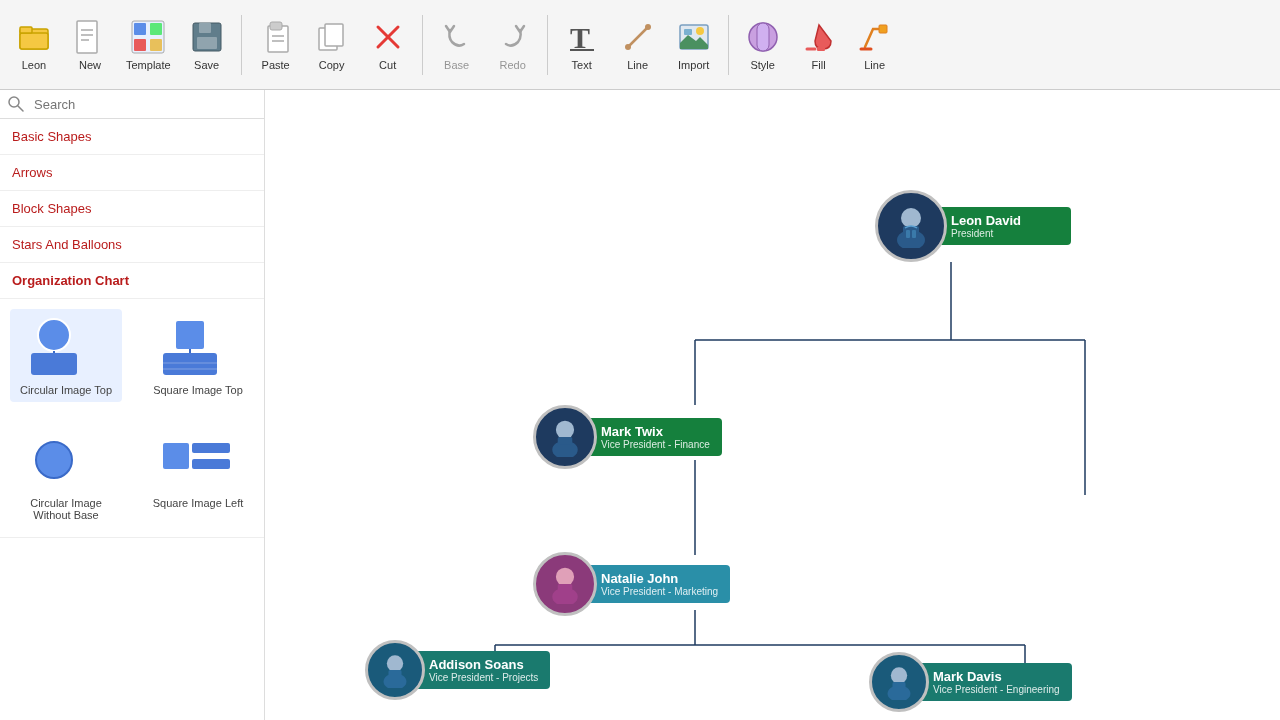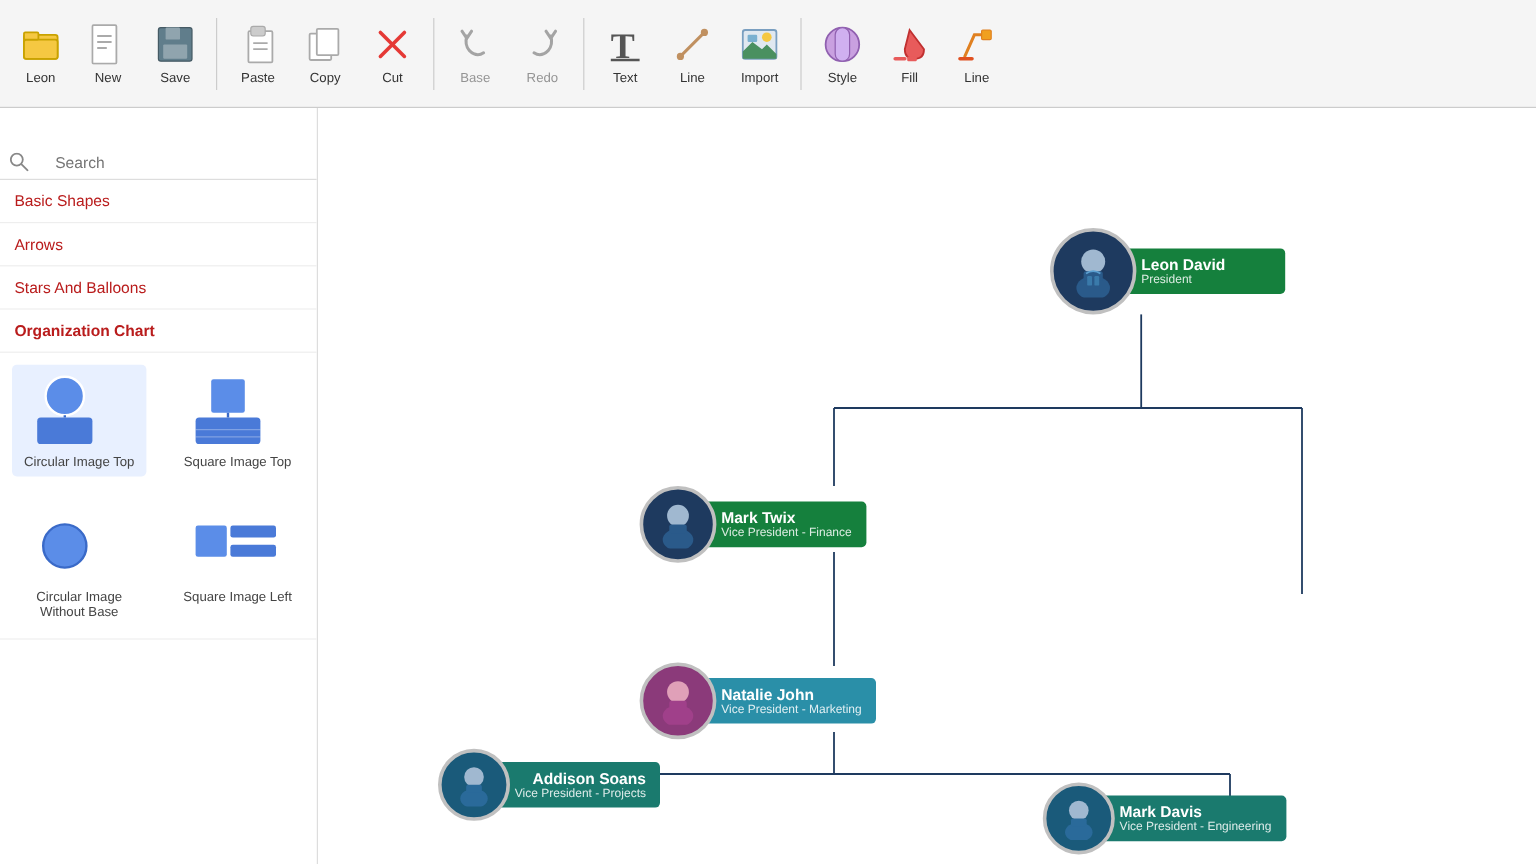--- a/index.html
+++ b/index.html
@@ -60,22 +60,21 @@
       border-right: 1px solid #ddd;
       display: flex;
       flex-direction: column;
       overflow-y: auto;
       flex-shrink: 0;
     }
     #search-bar {
       display: flex;
       padding: 6px 8px;
       border-bottom: 1px solid #ddd;
-      gap: 22px;
-      margin-top: 31px;
+      gap: 10px;
     }
     #search-bar input {
       flex: 1;
       border: none;
       outline: none;
       font-size: 13px;
       color: #555;
     }
     .sidebar-category {
       padding: 10px 12px;
@@ -184,20 +183,32 @@
       <svg width="28" height="34" viewBox="0 0 28 34">
         <rect x="1" y="1" width="20" height="32" rx="1" fill="white" stroke="#aaa" stroke-width="1.5"></rect>
         <line x1="5" y1="10" x2="17" y2="10" stroke="#aaa" stroke-width="1.5"></line>
         <line x1="5" y1="15" x2="17" y2="15" stroke="#aaa" stroke-width="1.5"></line>
         <line x1="5" y1="20" x2="13" y2="20" stroke="#aaa" stroke-width="1.5"></line>
       </svg>
     </div>
     <span>New</span>
   </button>
 
+  <button class="tool-btn">
+    <div class="tool-icon">
+      <svg width="36" height="36" viewBox="0 0 36 36">
+        <rect x="2" y="2" width="32" height="32" rx="2" fill="#e8f0fe" stroke="#aaa" stroke-width="1"></rect>
+        <rect x="4" y="4" width="12" height="12" rx="1" fill="#5b8de8"></rect>
+        <rect x="4" y="20" width="12" height="12" rx="1" fill="#e85b5b"></rect>
+        <rect x="20" y="4" width="12" height="12" rx="1" fill="#5be878"></rect>
+        <rect x="20" y="20" width="12" height="12" rx="1" fill="#e8c05b"></rect>
+      </svg>
+    </div>
+    <span>Template</span>
+  </button>
 
   <button class="tool-btn">
     <div class="tool-icon">
       <svg width="32" height="32" viewBox="0 0 32 32">
         <rect x="2" y="2" width="28" height="28" rx="2" fill="#607d8b" stroke="#455a64" stroke-width="1"></rect>
         <rect x="8" y="2" width="12" height="10" rx="1" fill="#90a4ae"></rect>
         <rect x="6" y="16" width="20" height="12" rx="1" fill="#90a4ae"></rect>
       </svg>
     </div>
     <span>Save</span>
@@ -338,20 +349,23 @@
         <line x1="10" y1="10" x2="15" y2="15" stroke="#888" stroke-width="1.5" stroke-linecap="round"></line>
       </svg>
       <input type="text" placeholder="Search" style="">
     </div>
 
     <div class="sidebar-category">
       <span>Basic Shapes</span>
     </div>
     <div class="sidebar-category">
       <span>Arrows</span>
+    </div>
+    <div class="sidebar-category">
+      <span>Block Shapes</span>
     </div>
     <div class="sidebar-category">
       <span>Stars And Balloons</span>
     </div>
     <div class="sidebar-category" style="font-weight:bold;">
       <span>Organization Chart</span>
     </div>
 
     <div class="shapes-grid">
 
@@ -463,21 +477,21 @@
           <ellipse cx="22" cy="36" rx="14" ry="10" fill="#a0408a"></ellipse>
           <rect x="14" y="22" width="16" height="8" rx="2" fill="#a0408a"></rect>
         </svg>
       </div>
       <div class="node-body node-teal">
         <div class="node-name">Natalie John</div>
         <div class="node-title">Vice President - Marketing</div>
       </div>
     </div>
 
-    <div class="org-node" style="top:534px; left:100px;text-align:right;">
+    <div class="org-node" style="top:550px; left:100px;">
       <div class="node-avatar" style="width:60px;height:60px;background:#1a5a7a;border:3px solid #c0c0c0;">
         <svg width="36" height="36" viewBox="0 0 44 44">
           <circle cx="22" cy="14" r="10" fill="#a0b8d0"></circle>
           <ellipse cx="22" cy="36" rx="14" ry="10" fill="#2a6a9a"></ellipse>
           <rect x="14" y="22" width="16" height="8" rx="2" fill="#2a6a9a"></rect>
         </svg>
       </div>
       <div class="node-body" style="background:#1a7a6e;">
         <div class="node-name">Addison Soans</div>
         <div class="node-title">Vice President - Projects</div>

